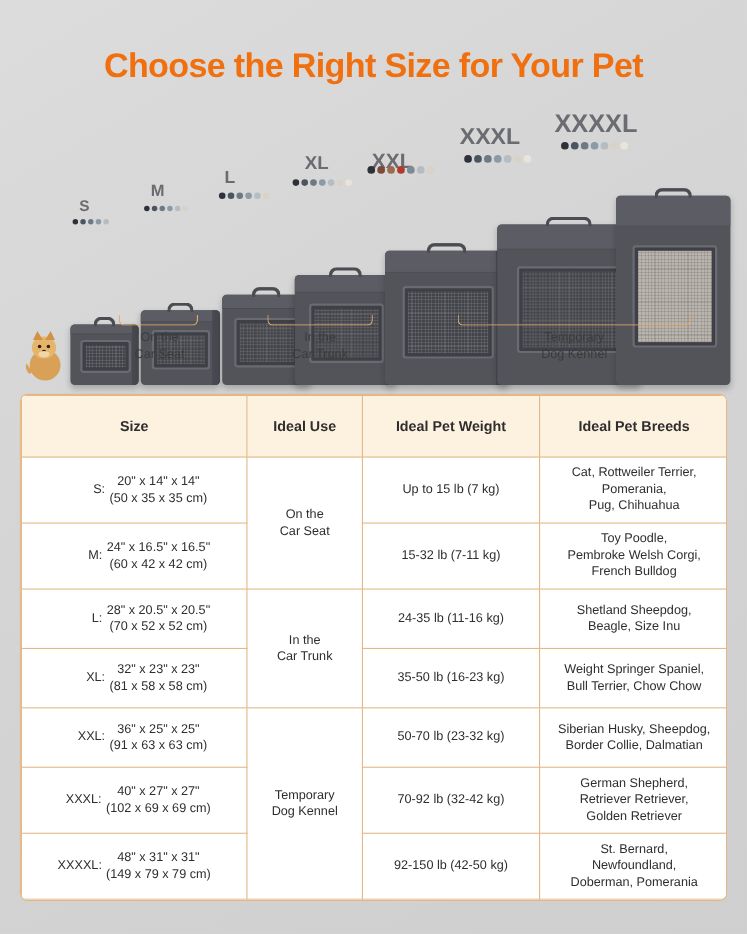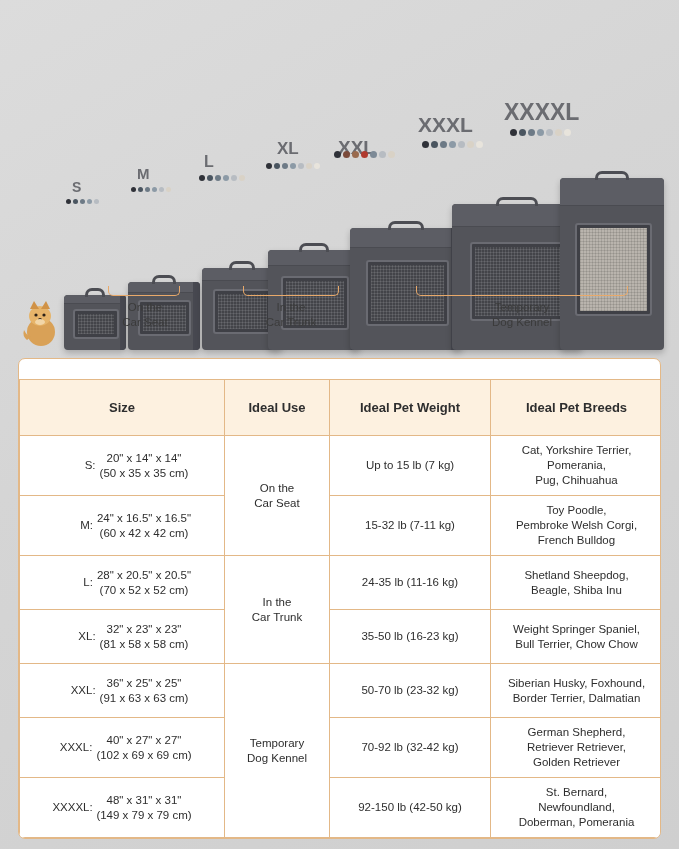--- a/index.html
+++ b/index.html
@@ -161,21 +161,20 @@
     width: 643px;
     border: 1px solid #e3b887;
     border-radius: 7px;
     overflow: hidden;
     background: #fff;
   }
   table {
     border-collapse: collapse;
     width: 100%;
     table-layout: fixed;
-    margin-top: 20px;
   }
   th, td {
     border: 1px solid #e3b887;
     text-align: center;
     vertical-align: middle;
     font-size: 11.5px;
     color: #2e2e2e;
     line-height: 15px;
     padding: 7px 4px;
   }
@@ -205,20 +204,21 @@
   col.c1 { width: 205px; }
   col.c2 { width: 105px; }
   col.c3 { width: 161px; }
   col.c4 { width: 172px; }
 </style>
 </head>
 <body>
 
 <div class="page">
 
+  <div class="title">Choose the Right Size for Your Pet</div>
 
   <div class="illus">
 
     <svg class="dog" viewBox="0 0 46 52">
       <ellipse cx="23" cy="36" rx="14" ry="14" fill="#d9a157"></ellipse>
       <ellipse cx="22" cy="20" rx="11" ry="10" fill="#e6b46a"></ellipse>
       <path d="M12 13 L16 5 L21 13 Z" fill="#d09247"></path>
       <path d="M32 13 L28 5 L23 13 Z" fill="#d09247"></path>
       <circle cx="18" cy="19" r="1.6" fill="#2b2118"></circle>
       <circle cx="26" cy="19" r="1.6" fill="#2b2118"></circle>
@@ -394,21 +394,21 @@
       </thead>
       <tbody id="table-body">
           <tr>
             <td class="size-cell"><span class="skey">S:</span><span class="sval"><div>20" x 14" x 14"</div><div>(50 x 35 x 35 cm)</div></span></td>
             <td rowspan="2">
               <div>On the</div>
               <div>Car Seat</div>
             </td>
             <td>Up to 15 lb (7 kg)</td>
             <td>
-              <div>Cat, Yorkshire Terrier,</div>
+              <div>Cat, Rottweiler Terrier,</div>
               <div>Pomerania,</div>
               <div>Pug, Chihuahua</div>
             </td>
           </tr>
           <tr>
             <td class="size-cell"><span class="skey">M:</span><span class="sval"><div>24" x 16.5" x 16.5"</div><div>(60 x 42 x 42 cm)</div></span></td>
             <td>15-32 lb (7-11 kg)</td>
             <td>
               <div>Toy Poodle,</div>
               <div>Pembroke Welsh Corgi,</div>
@@ -417,41 +417,41 @@
           </tr>
           <tr>
             <td class="size-cell"><span class="skey">L:</span><span class="sval"><div>28" x 20.5" x 20.5"</div><div>(70 x 52 x 52 cm)</div></span></td>
             <td rowspan="2">
               <div>In the</div>
               <div>Car Trunk</div>
             </td>
             <td>24-35 lb (11-16 kg)</td>
             <td>
               <div>Shetland Sheepdog,</div>
-              <div>Beagle, Shiba Inu</div>
+              <div>Beagle, Size Inu</div>
             </td>
           </tr>
           <tr>
             <td class="size-cell"><span class="skey">XL:</span><span class="sval"><div>32" x 23" x 23"</div><div>(81 x 58 x 58 cm)</div></span></td>
             <td>35-50 lb (16-23 kg)</td>
             <td>
               <div>Weight Springer Spaniel,</div>
               <div>Bull Terrier, Chow Chow</div>
             </td>
           </tr>
           <tr>
             <td class="size-cell"><span class="skey">XXL:</span><span class="sval"><div>36" x 25" x 25"</div><div>(91 x 63 x 63 cm)</div></span></td>
             <td rowspan="3">
               <div>Temporary</div>
               <div>Dog Kennel</div>
             </td>
             <td>50-70 lb (23-32 kg)</td>
             <td>
-              <div>Siberian Husky, Foxhound,</div>
-              <div>Border Terrier, Dalmatian</div>
+              <div>Siberian Husky, Sheepdog,</div>
+              <div>Border Collie, Dalmatian</div>
             </td>
           </tr>
           <tr>
             <td class="size-cell"><span class="skey">XXXL:</span><span class="sval"><div>40" x 27" x 27"</div><div>(102 x 69 x 69 cm)</div></span></td>
             <td>70-92 lb (32-42 kg)</td>
             <td>
               <div>German Shepherd,</div>
               <div>Retriever Retriever,</div>
               <div>Golden Retriever</div>
             </td>

